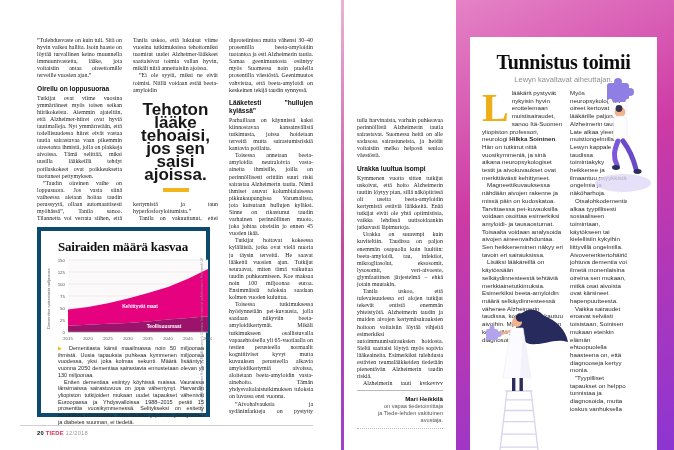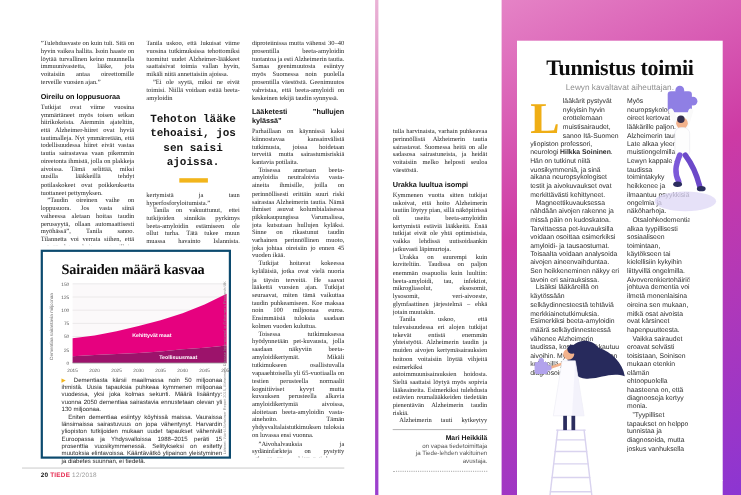--- a/index.html
+++ b/index.html
@@ -12,27 +12,27 @@
          text-align:justify; overflow:hidden; }
   .col p { text-indent:6px; }
   .col p.ni { text-indent:0; }
   .col .h2 { font-family:"Liberation Sans", sans-serif; font-weight:bold;
              font-size:6.6px; line-height:8px; margin:5px 0 2px; color:#0f0f0f; }
   #col1 { left:37px;  top:37px; width:85px; height:186px; }
   #col2 { left:133px; top:37px; width:85px; height:186px; }
   #col3 { left:229px; top:37px; width:84px; height:379px; }
   #contcol { left:357px; top:117px; width:86px; height:268px; }
 
-  .pullquote { font-weight:bold; font-size:10px; line-height:13px; text-align:center;
-               color:#161616; margin:9px 1px 0; text-indent:0; font-family:Liberation Mono, monospace; }
+  .pullquote { font-weight:bold; font-size:17px; line-height:13px; text-align:center;
+               color:#161616; margin:9px 1px 0; text-indent:0; font-family:Liberation Sans, sans-serif; }
   .qbar { width:26px; height:4px; background:#f2b51b; margin:7px auto 9px; }
 
   
   .chart-box { position:absolute; left:37px; top:227px; width:173px; height:190px;
-               border:2px solid #0c4a6e; background:#fff;
+               border:4px solid #0c4a6e; background:#fff;
                font-family:"Liberation Sans", sans-serif; }
   .chart-title { position:absolute; left:17px; top:8px; font-family:"Liberation Serif", serif;
                  font-weight:bold; font-size:13px; letter-spacing:-0.2px; color:#0c0c0c; }
   #chart-plot { position:absolute; left:3px; top:24px; width:168px; height:92px; }
   #chart-plot svg { font-family:"Liberation Sans", sans-serif; }
   .chart-ylabel { position:absolute; left:5px; top:28px; height:80px; writing-mode:vertical-rl;
                   transform:rotate(180deg); font-size:4.2px; color:#6b6b6b; text-align:center; }
   .chart-source { position:absolute; right:2px; top:24px; height:160px; overflow:hidden;
                   writing-mode:vertical-rl; transform:rotate(180deg); font-size:3.5px; color:#8d8d8d; }
   .chart-caption { position:absolute; left:17px; top:114px; width:146px; font-size:5.5px;

